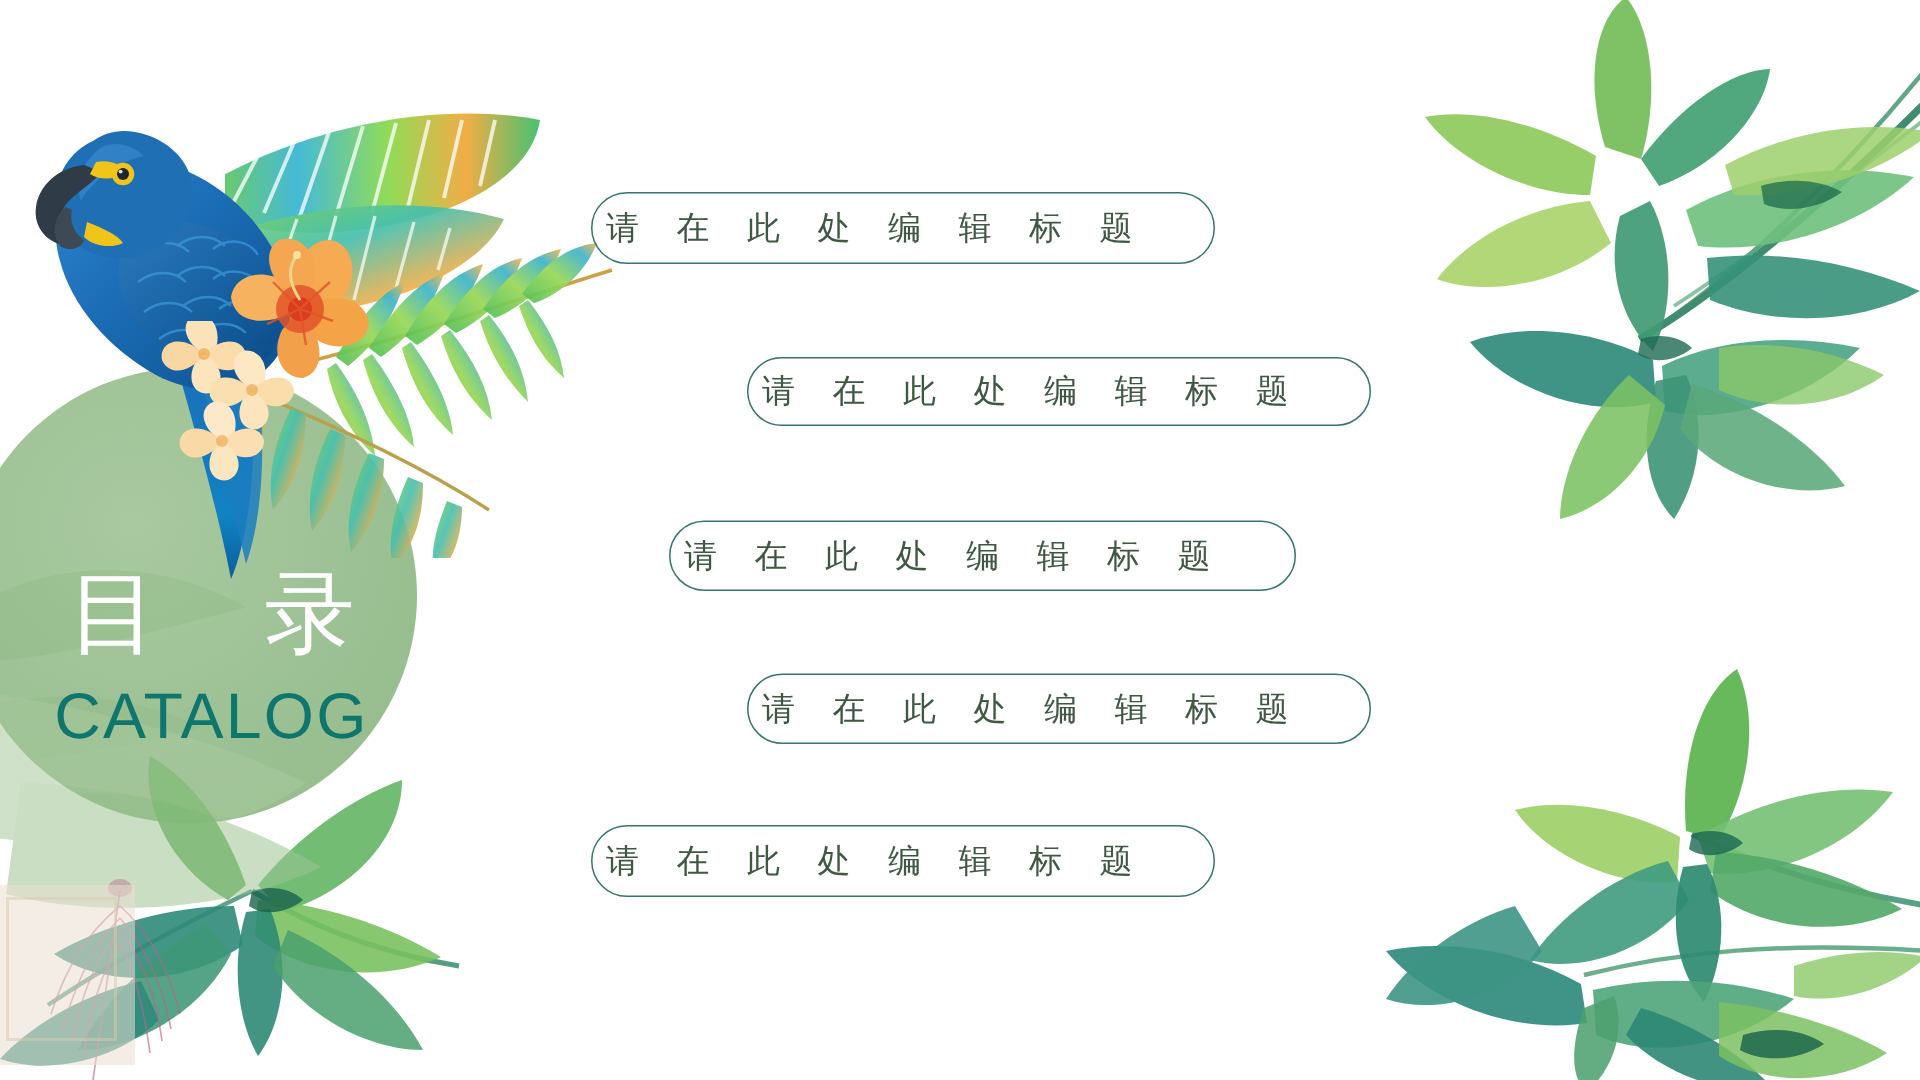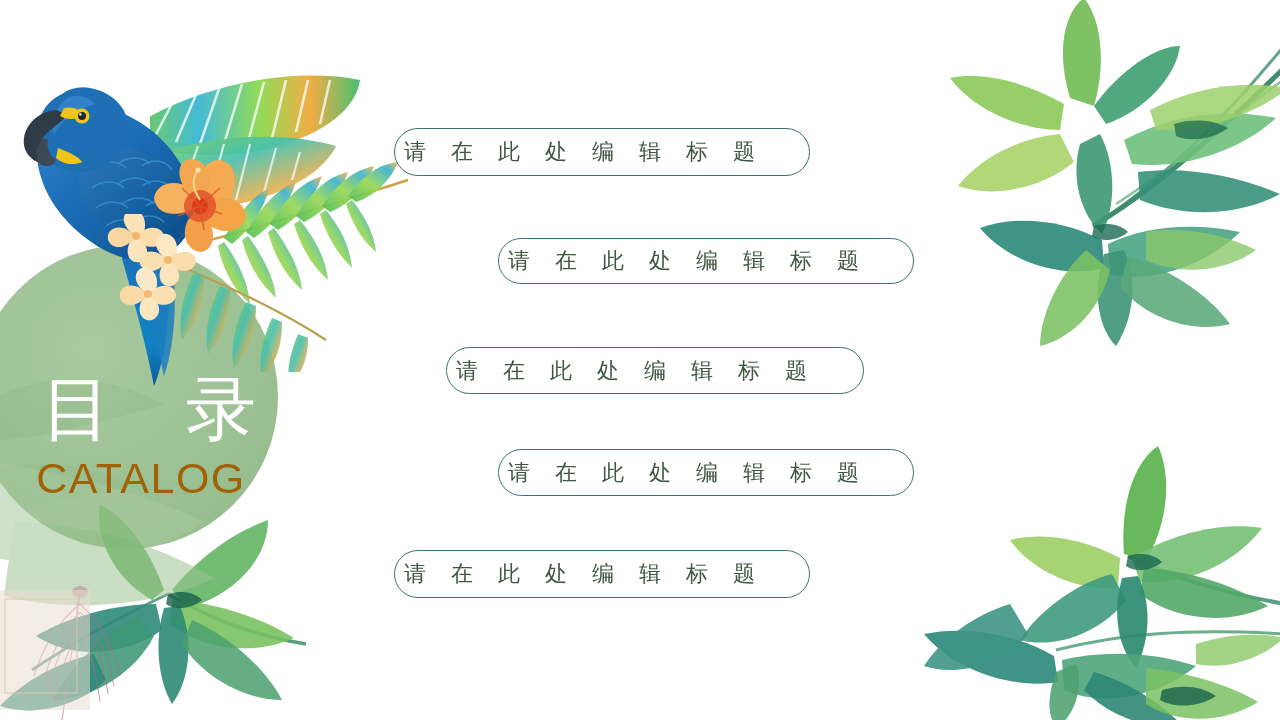--- a/index.html
+++ b/index.html
@@ -19,27 +19,27 @@
     left:-26px;top:245px;width:304px;height:304px;border-radius:50%;
     background:#9cc194;
   }
   .circle.c-shade{
     background:radial-gradient(circle at 38% 34%, #a9c9a0 0%, #9cc194 55%, #93bb8b 100%);
   }
 
   
   .catalog-block{position:absolute;left:0px;top:372px;width:282px;text-align:center;}
   .cat-cn{
-    color:#ffffff;font-size:70px;line-height:74px;letter-spacing:26px;
+    color:#ffffff;font-size:60px;line-height:74px;letter-spacing:26px;
     text-indent:26px;font-weight:400;
     font-family:"DejaVu Sans","Liberation Sans",sans-serif;
-    margin:0;white-space:nowrap;text-align:right;
+    margin:0;white-space:nowrap;
   }
   .cat-en{
-    color:#a16207;font-size:43px;line-height:48px;letter-spacing:1.5px;
+    color:#0f766e;font-size:43px;line-height:48px;letter-spacing:1.5px;
     font-weight:400;margin:8px 0 0 0;white-space:nowrap;
     font-family:"Liberation Sans",sans-serif;
   }
 
   
   .pill{
     position:absolute;
     box-sizing:border-box;
     border:1.6px solid #39756e;
     border-radius:26px;

